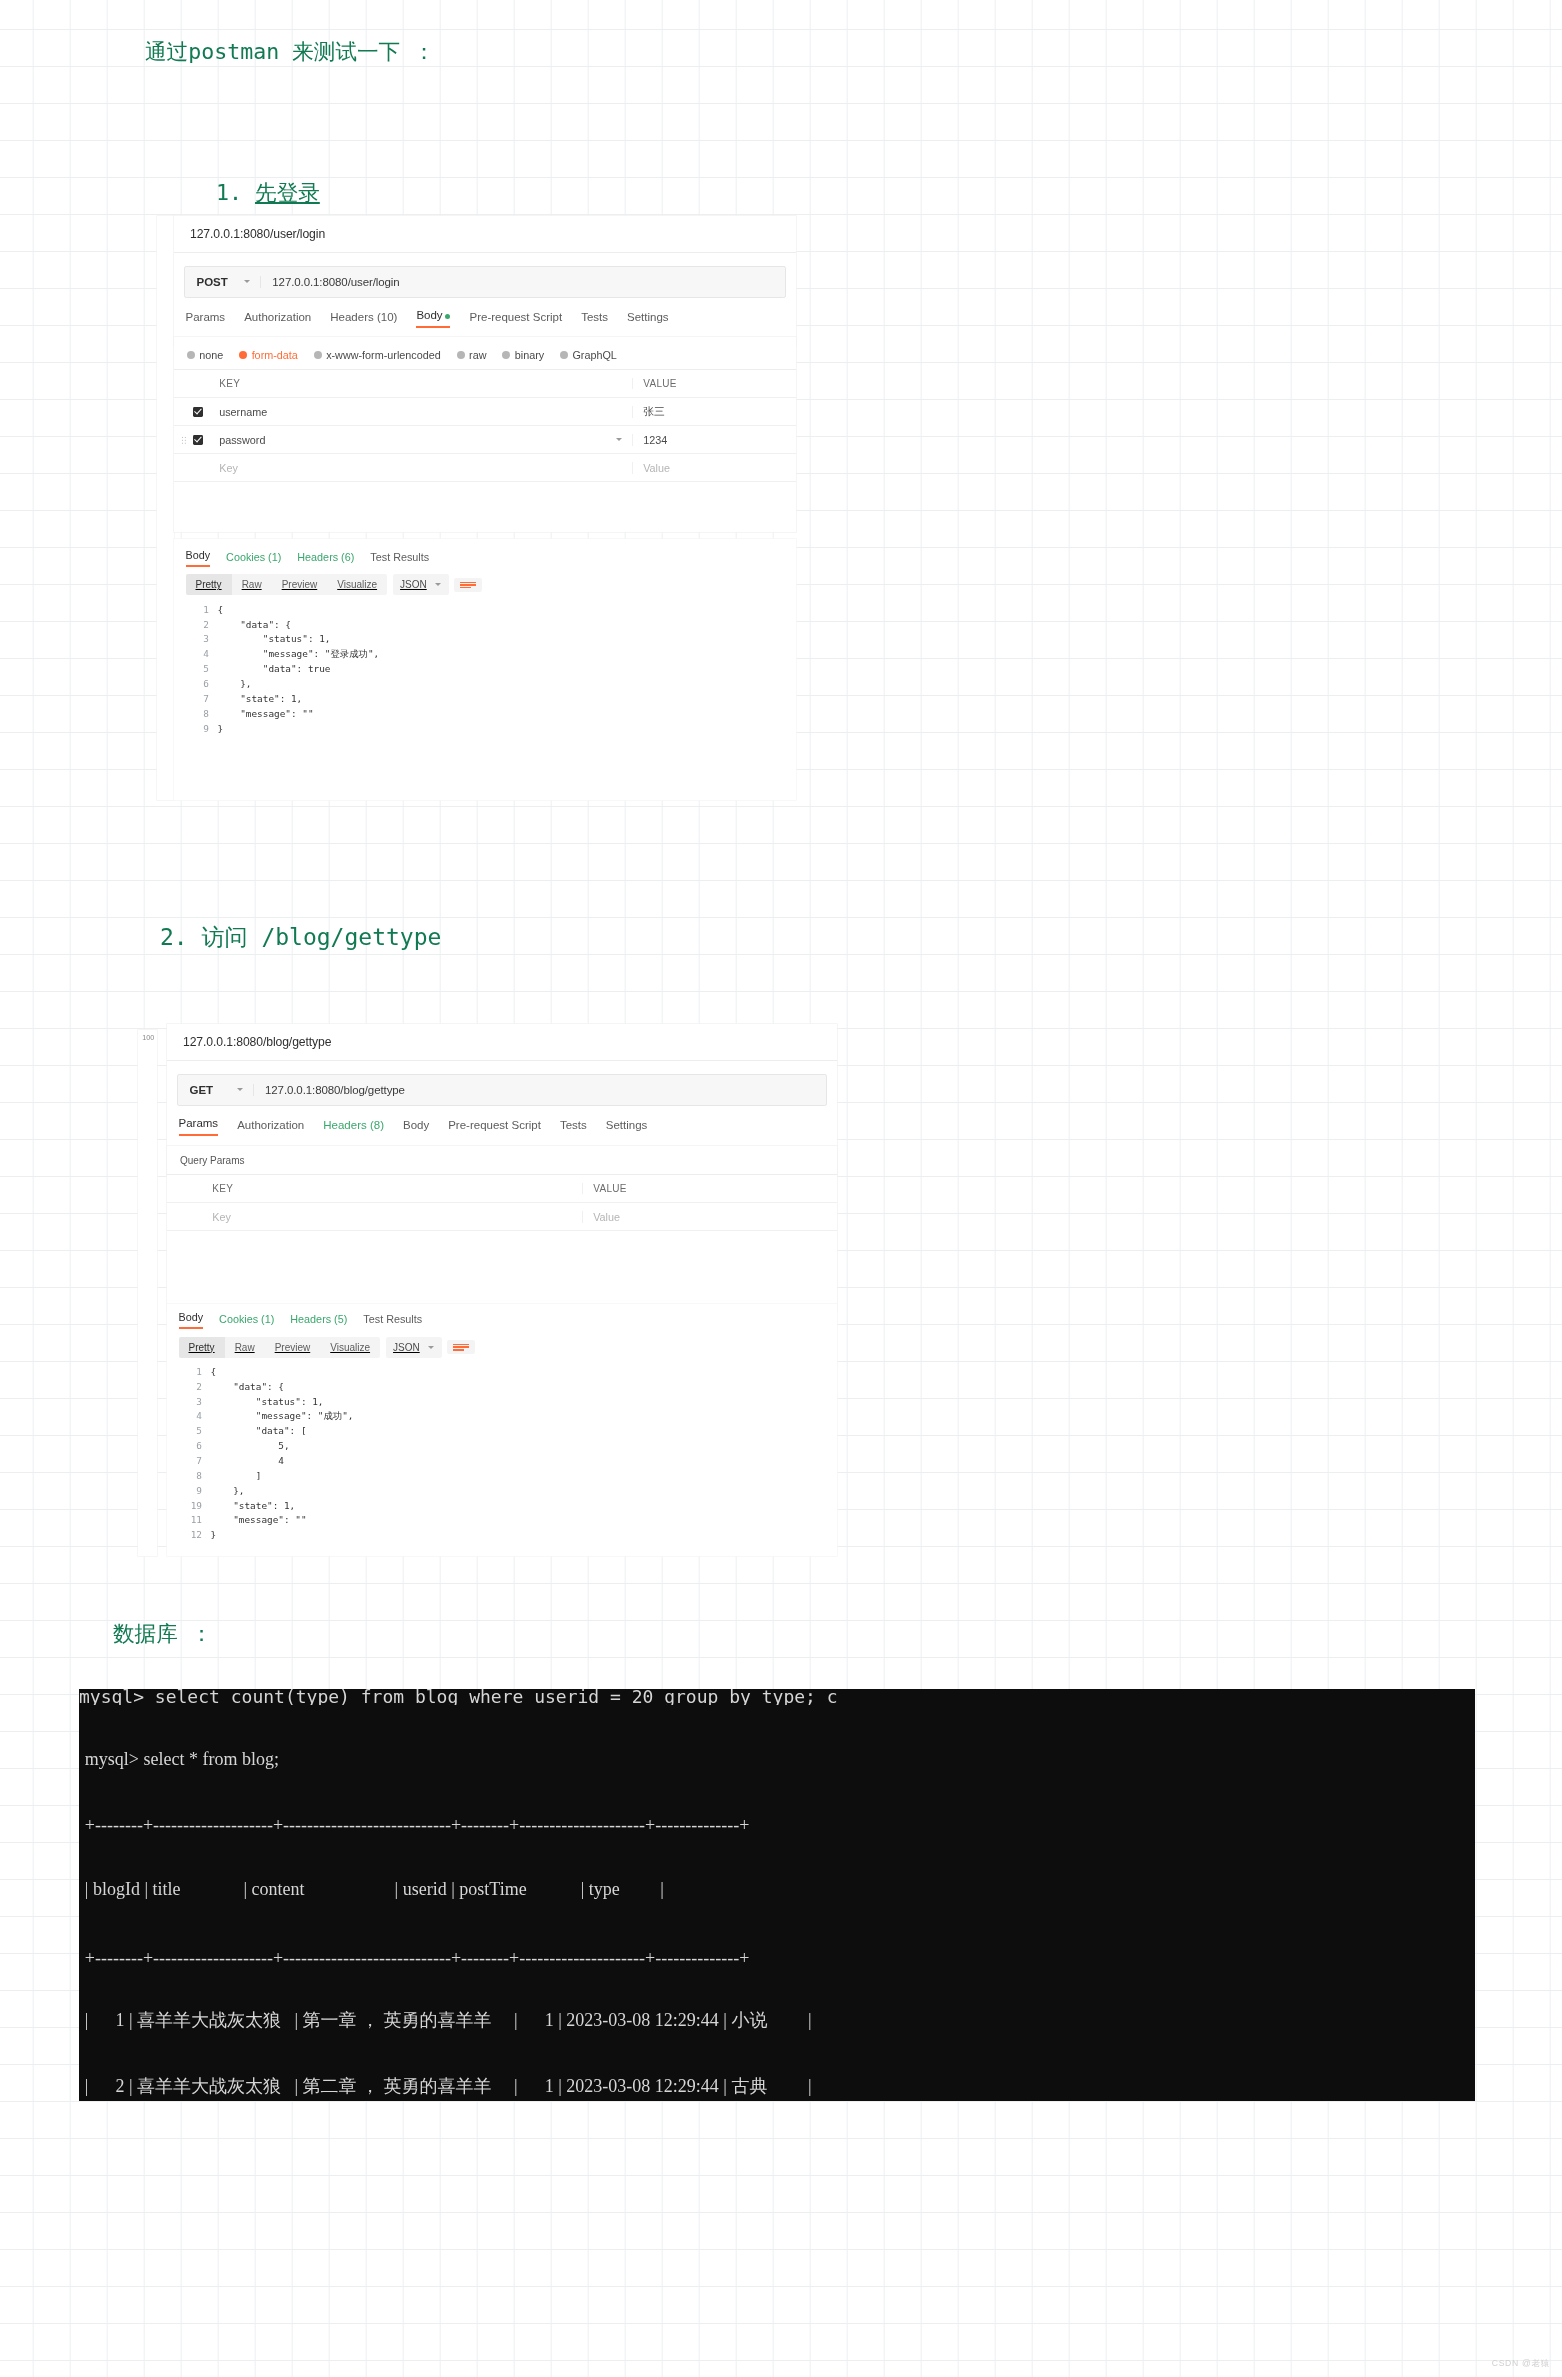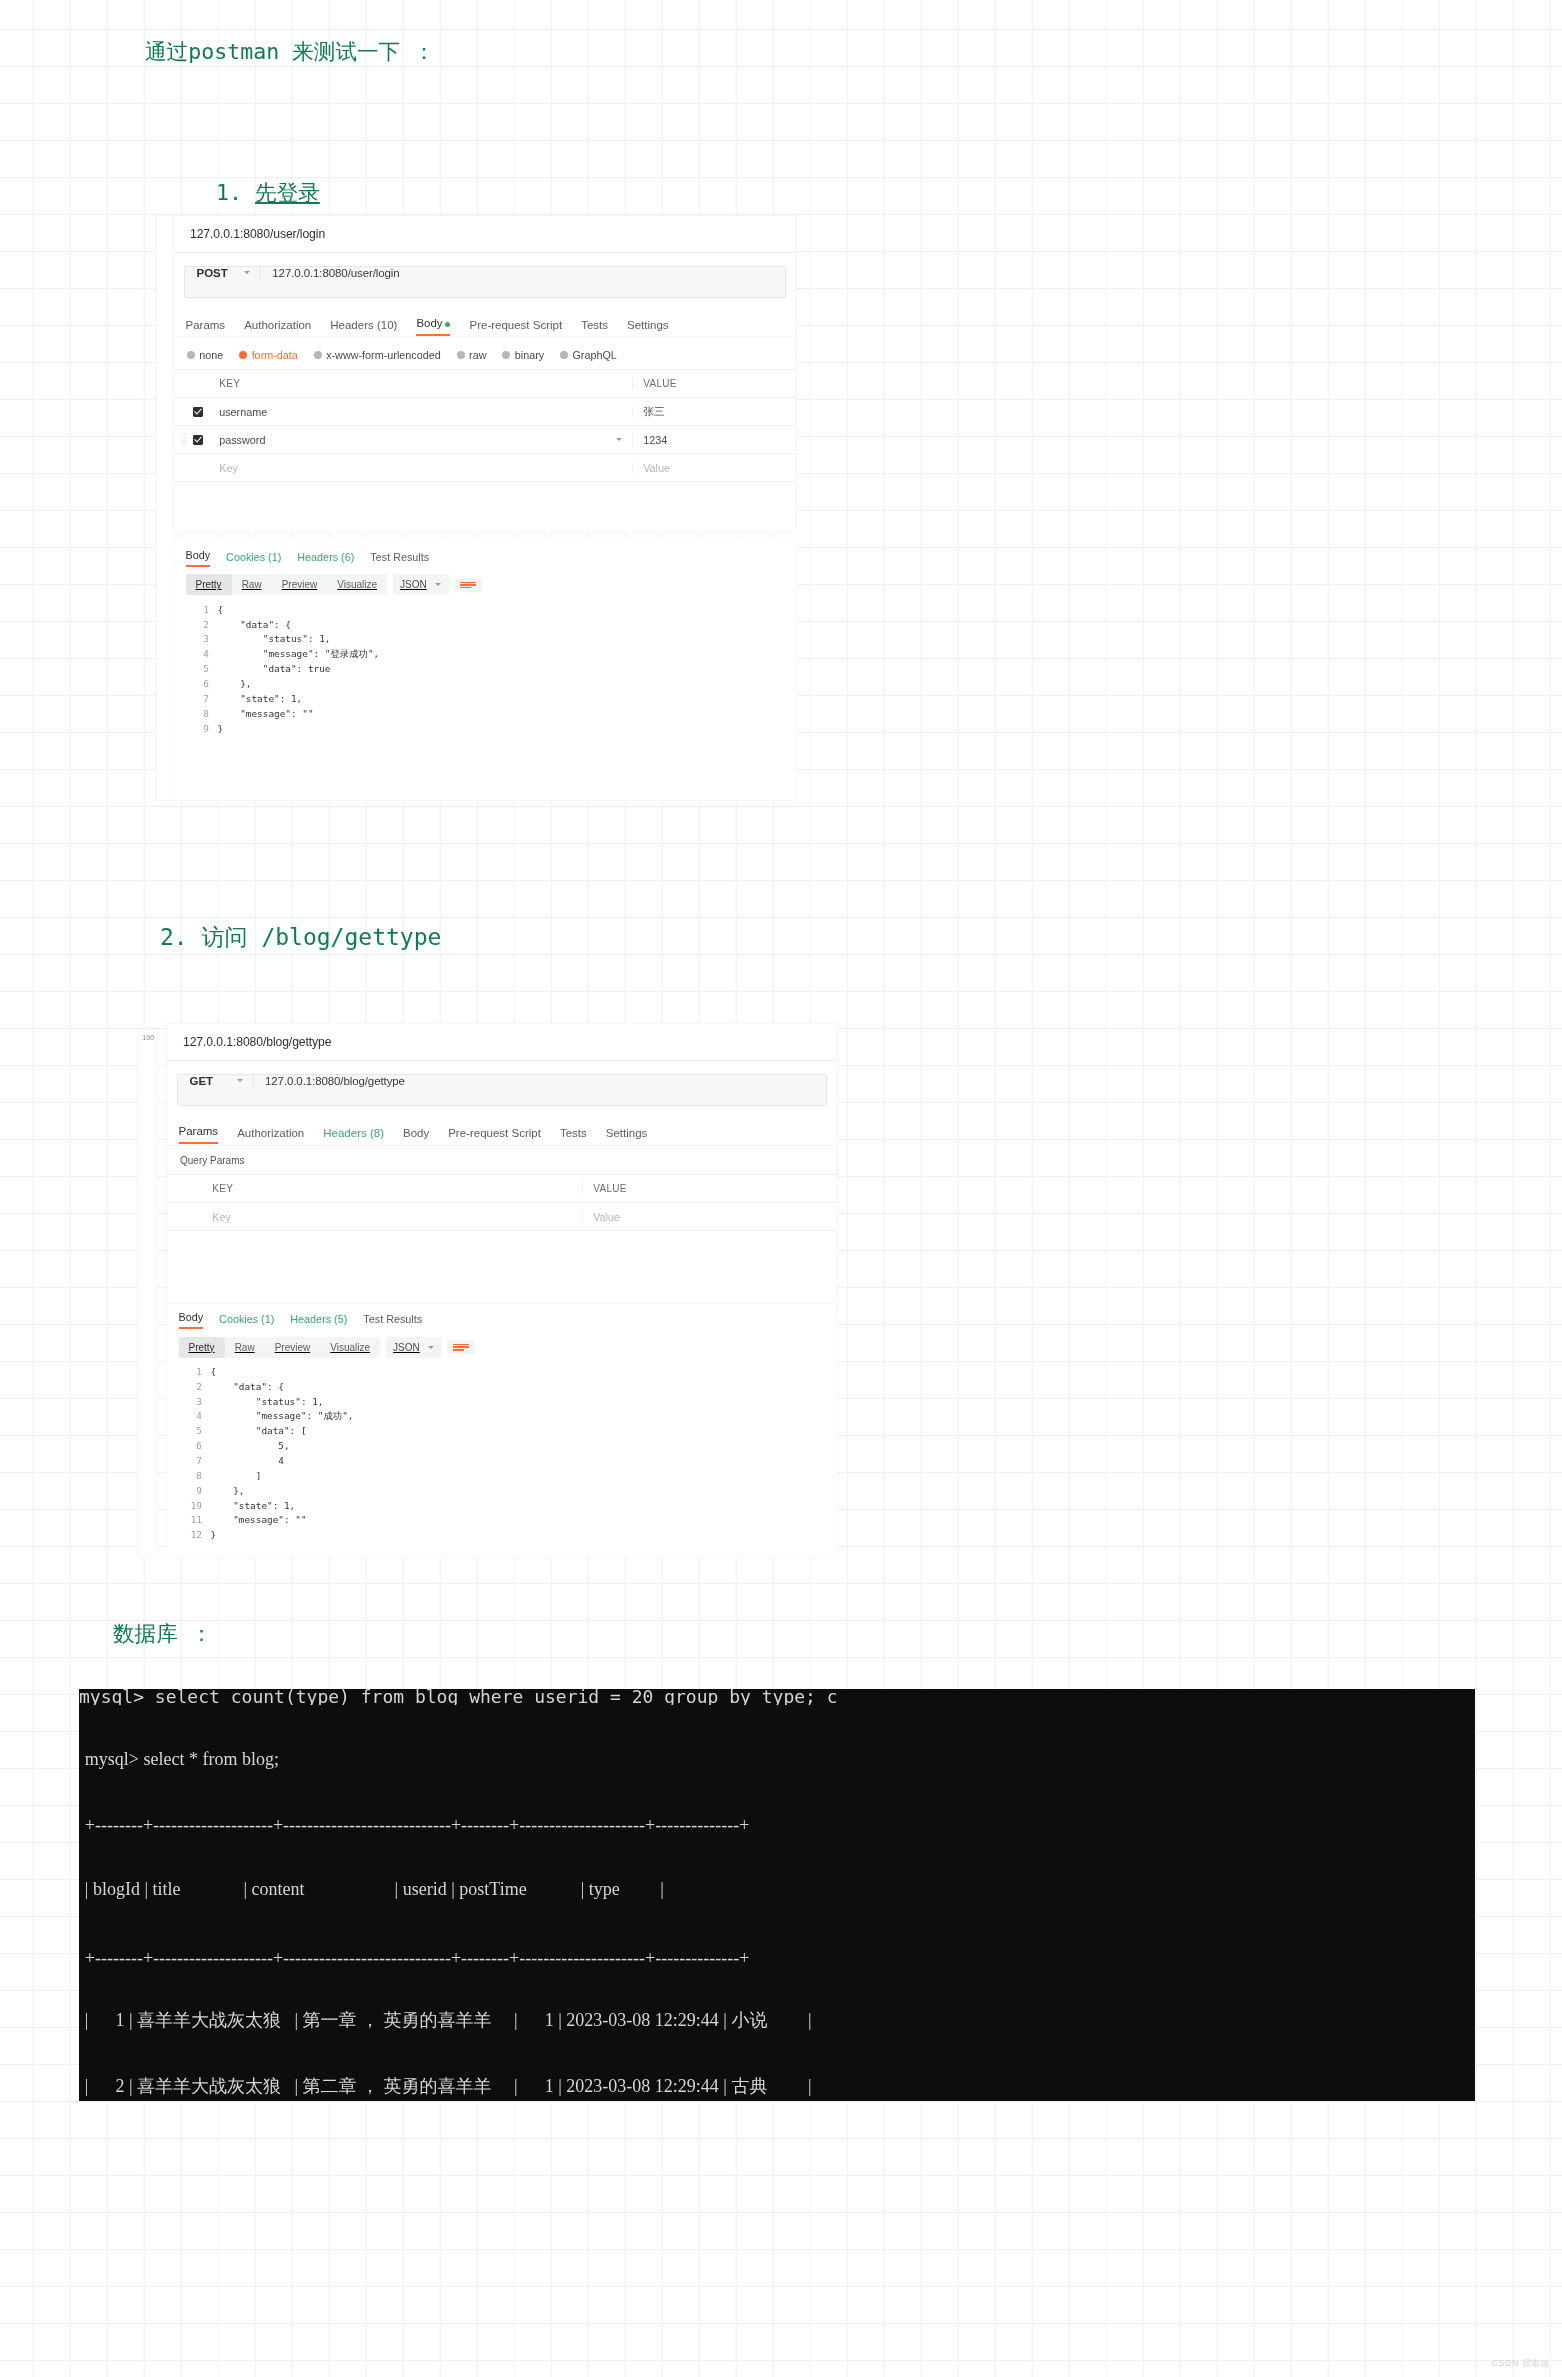--- a/index.html
+++ b/index.html
@@ -52,21 +52,21 @@
     font-size: 12.2px;
     color: #2f2f2f;
     padding: 10.8px 0 10.8px 16px;
     border-bottom: 0.7px solid #ededed;
     font-family: "Liberation Sans", sans-serif;
     letter-spacing: -0.1px;
   }
 
   .pm-reqrow {
     display: flex;
-    align-items: flex-start;
+    align-items: center;
     margin: 13px 10px 0 10px;
     border: 0.7px solid #e6e6e6;
     border-radius: 2.2px;
     background: #f7f7f7;
     height: 30px;
   }
   .pm-method {
     display: flex;
     align-items: center;
     gap: 16px;
@@ -96,21 +96,21 @@
   }
 
   .pm-tabs {
     display: flex;
     align-items: flex-end;
     gap: 19px;
     margin: 11.5px 0 0 11.5px;
     font-size: 11.5px;
     color: #5c5c5c;
   }
-  .pm-tabs .tab { padding-bottom: 5px; white-space: nowrap; margin-top: 8px; }
+  .pm-tabs .tab { padding-bottom: 5px; white-space: nowrap; }
   .pm-tabs .tab.active {
     color: #2f2f2f;
     border-bottom: 2.2px solid #ff6c37;
   }
   .cnt { color: #3aa76d; }
   .greendot {
     display: inline-block;
     width: 5px; height: 5px;
     border-radius: 50%;
     background: #3aa76d;

